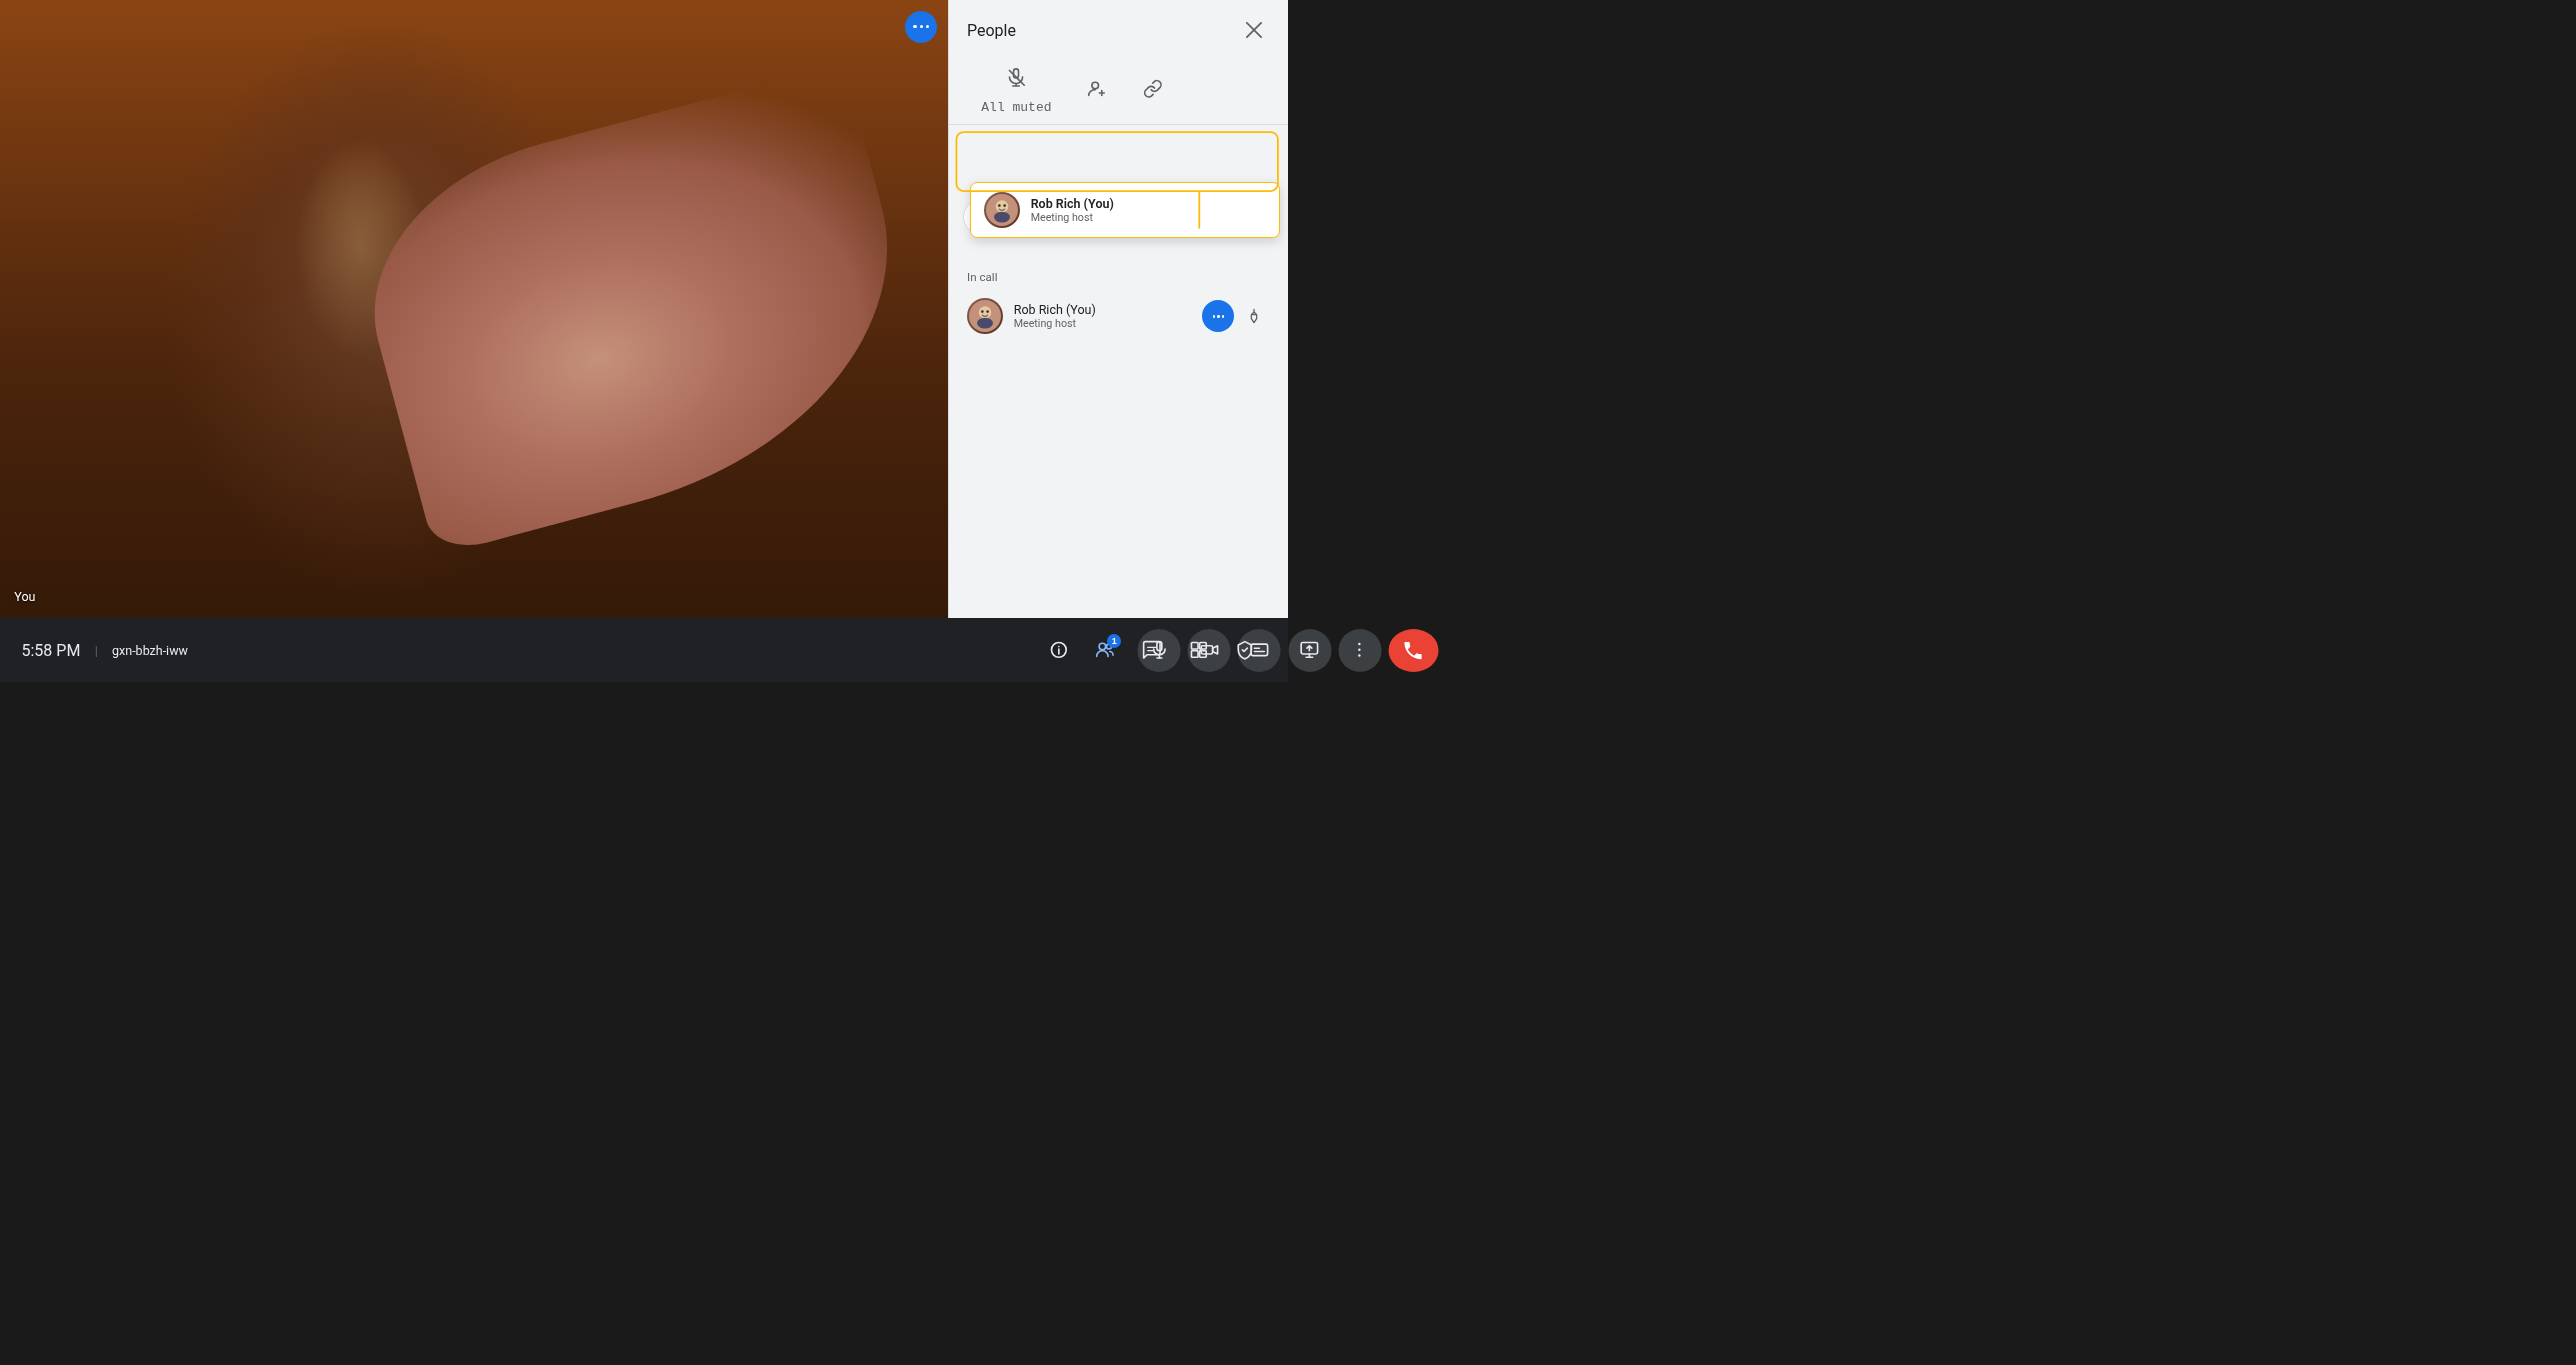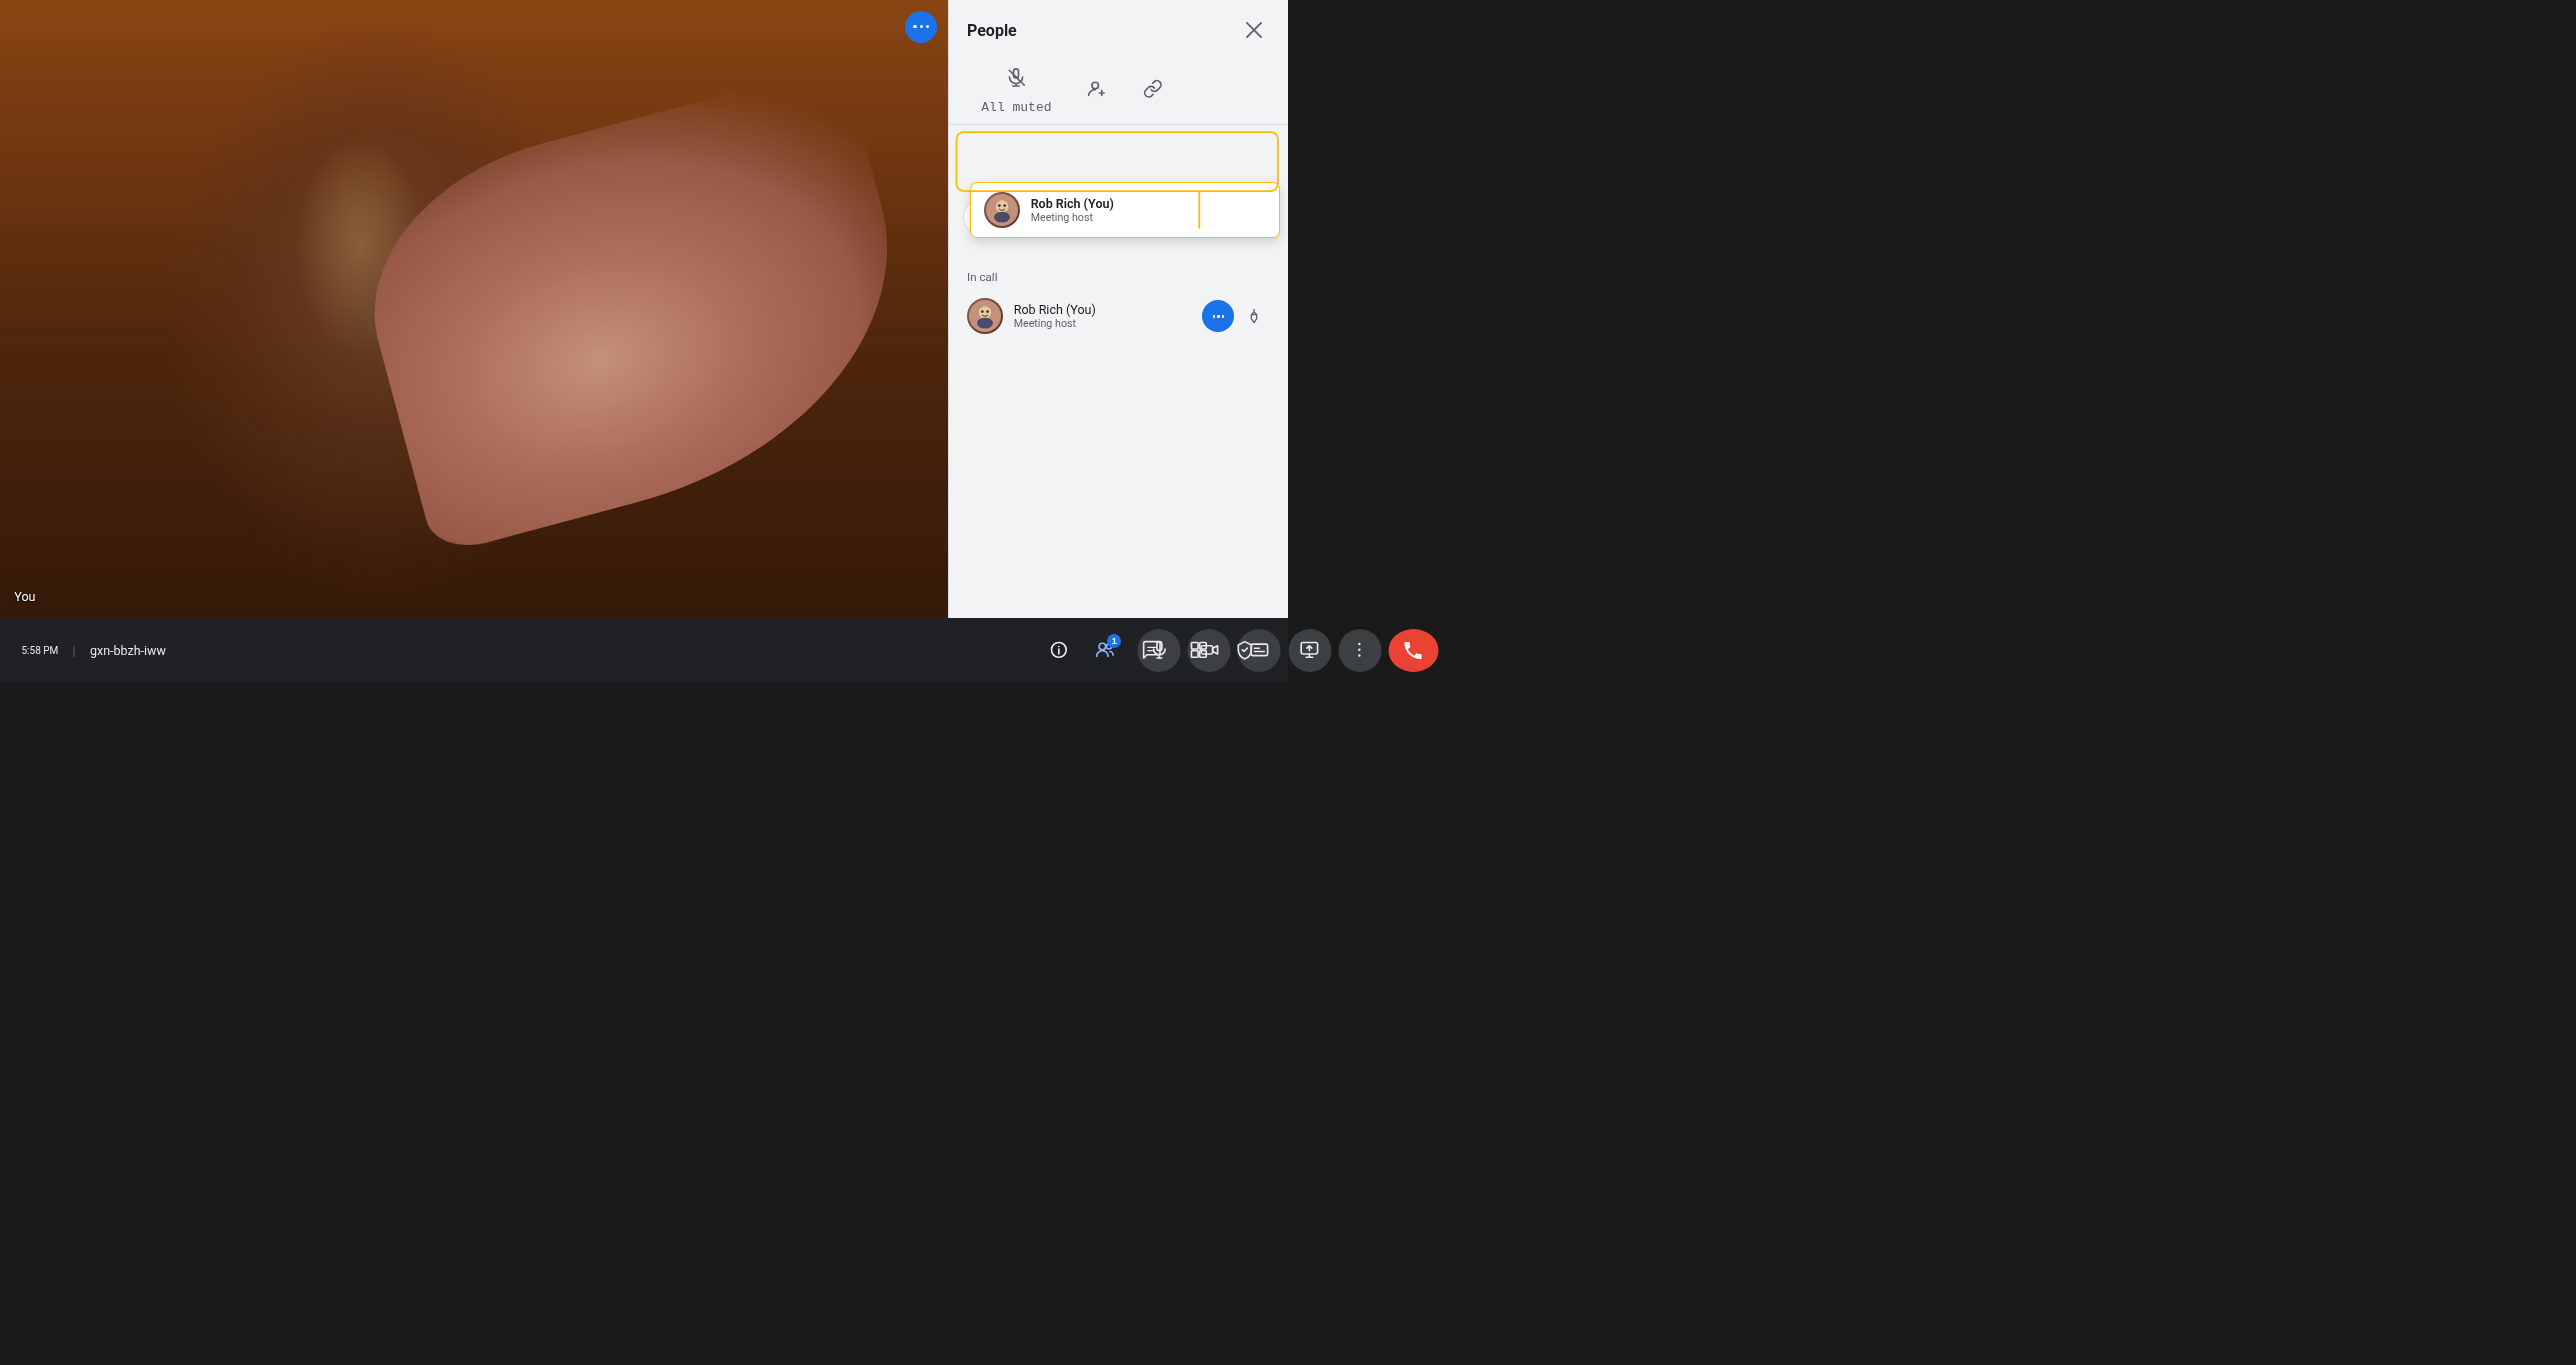--- a/index.html
+++ b/index.html
@@ -117,21 +117,21 @@
 
     .toolbar-left {
       display: flex;
       align-items: center;
       gap: 14.3px;
       color: #e8eaed;
       font-size: 12.5px;
     }
 
     .time-text {
-      font-size: 10px;
+      font-size: 16px;
       color: #e8eaed;
     }
 
     .divider-text {
       color: #5f6368;
     }
 
     .meeting-code {
       font-size: 12.5px;
       color: #e8eaed;
@@ -220,21 +220,21 @@
     .panel-header {
       display: flex;
       align-items: center;
       justify-content: space-between;
       padding: 14.3px 18px;
       background: #f1f3f4;
     }
 
     .panel-title {
       font-size: 16px;
-      font-weight: 700;
+      font-weight: 400;
       color: #202124;
     }
 
     .panel-close-btn {
       width: 32px;
       height: 32px;
       border-radius: 50%;
       border: none;
       cursor: pointer;
       background: transparent;

